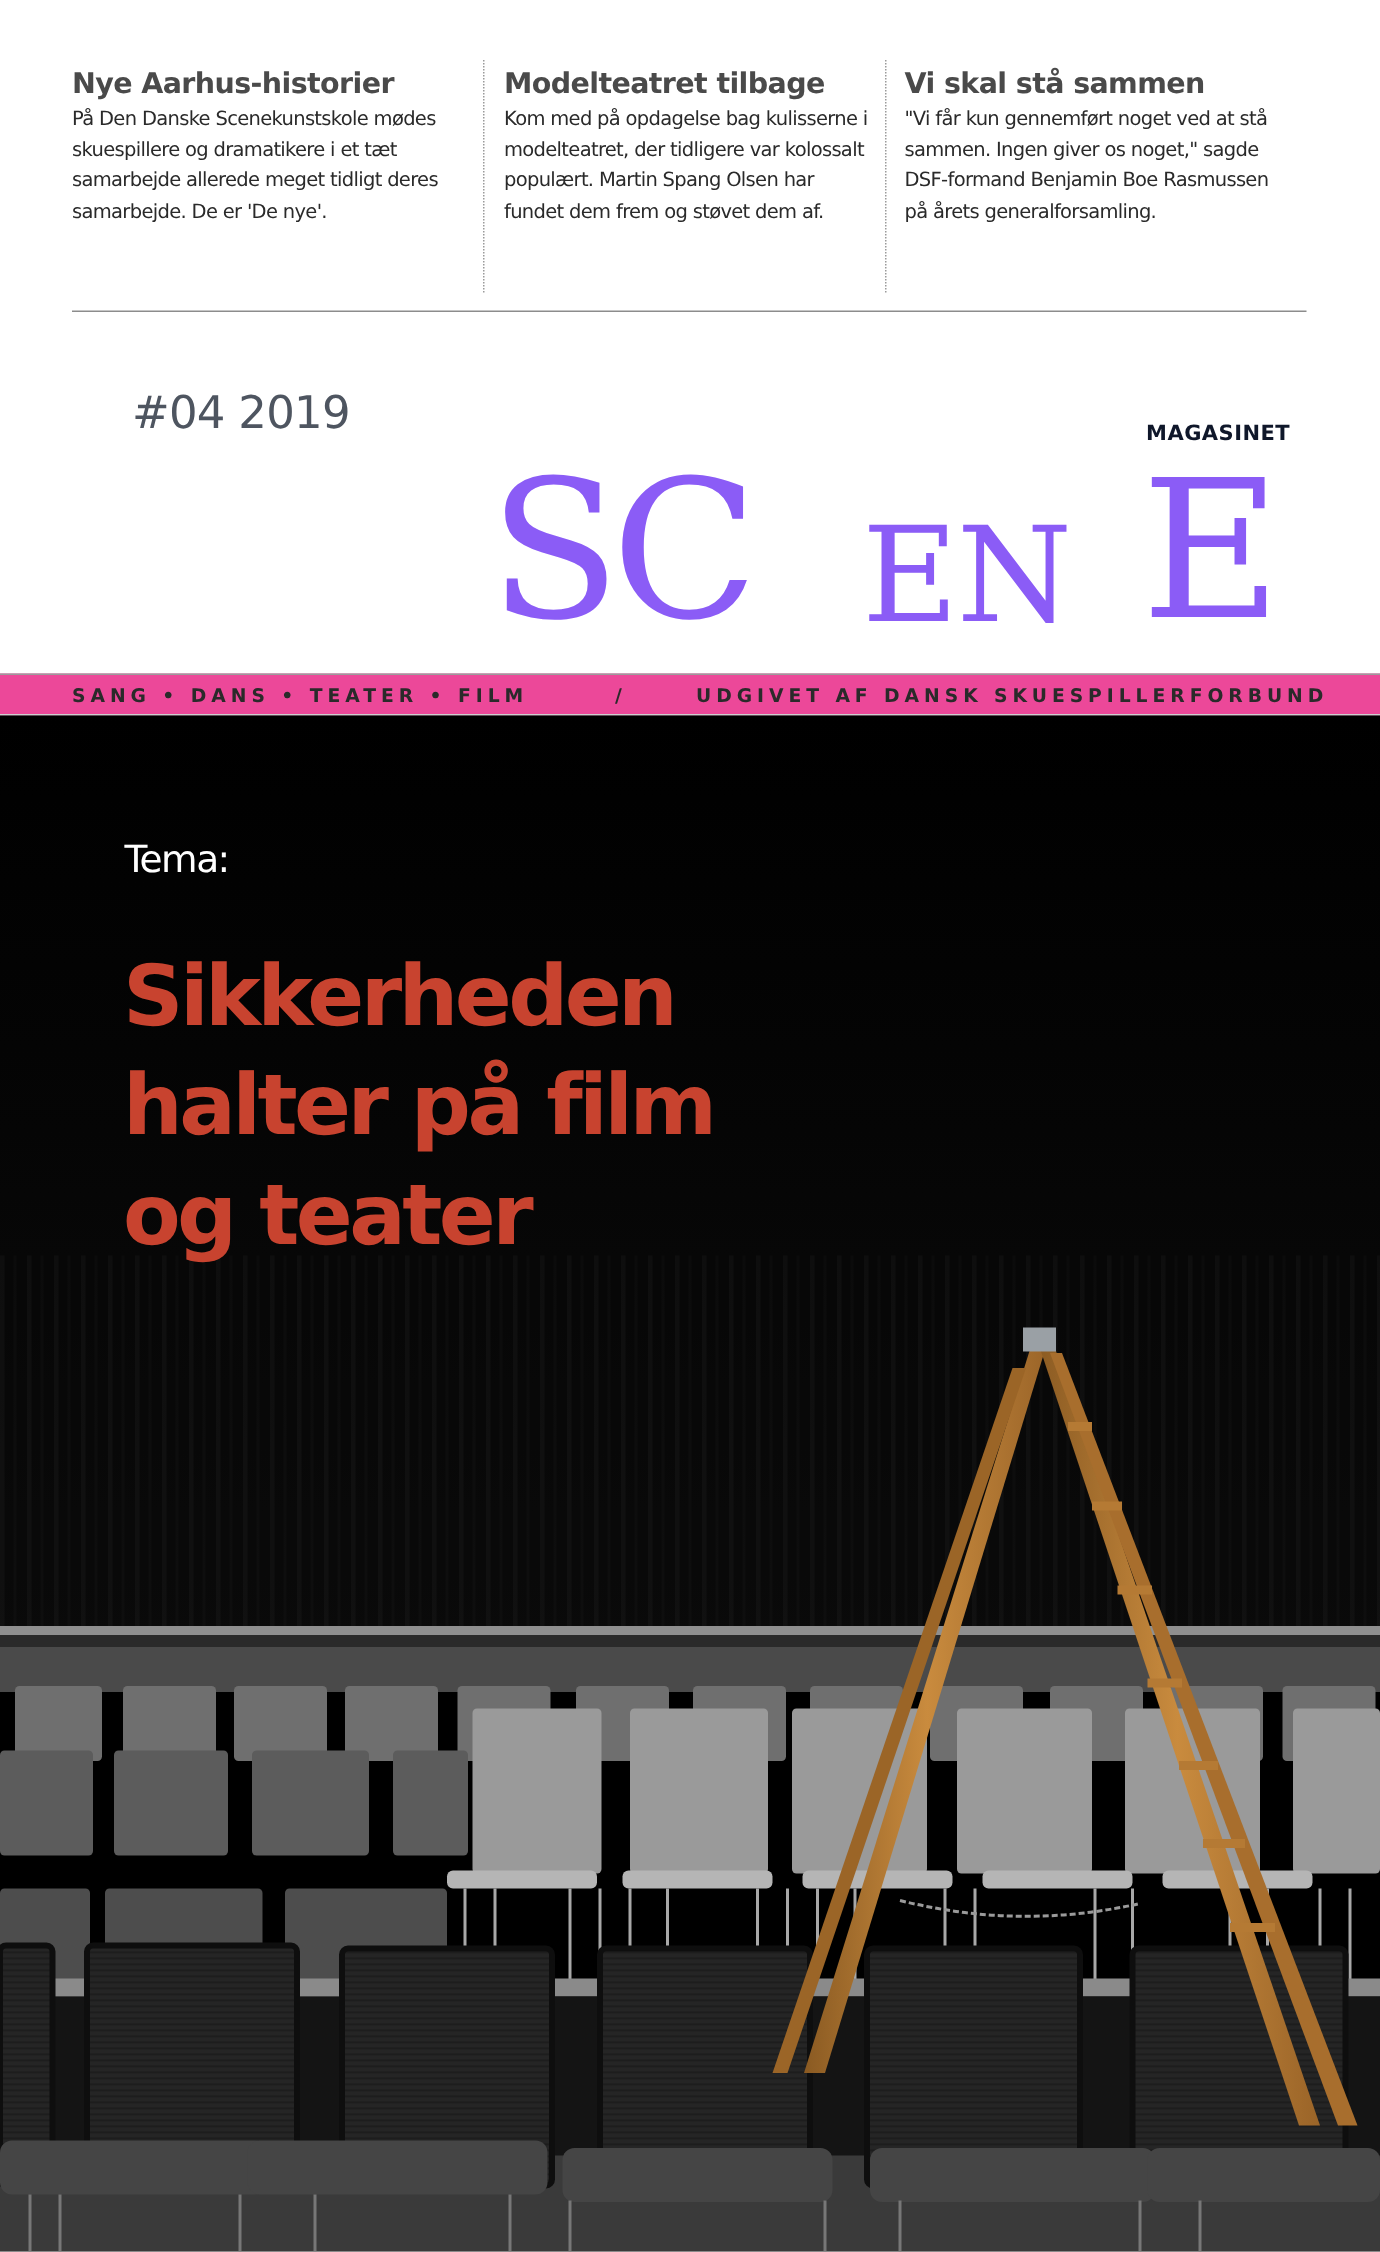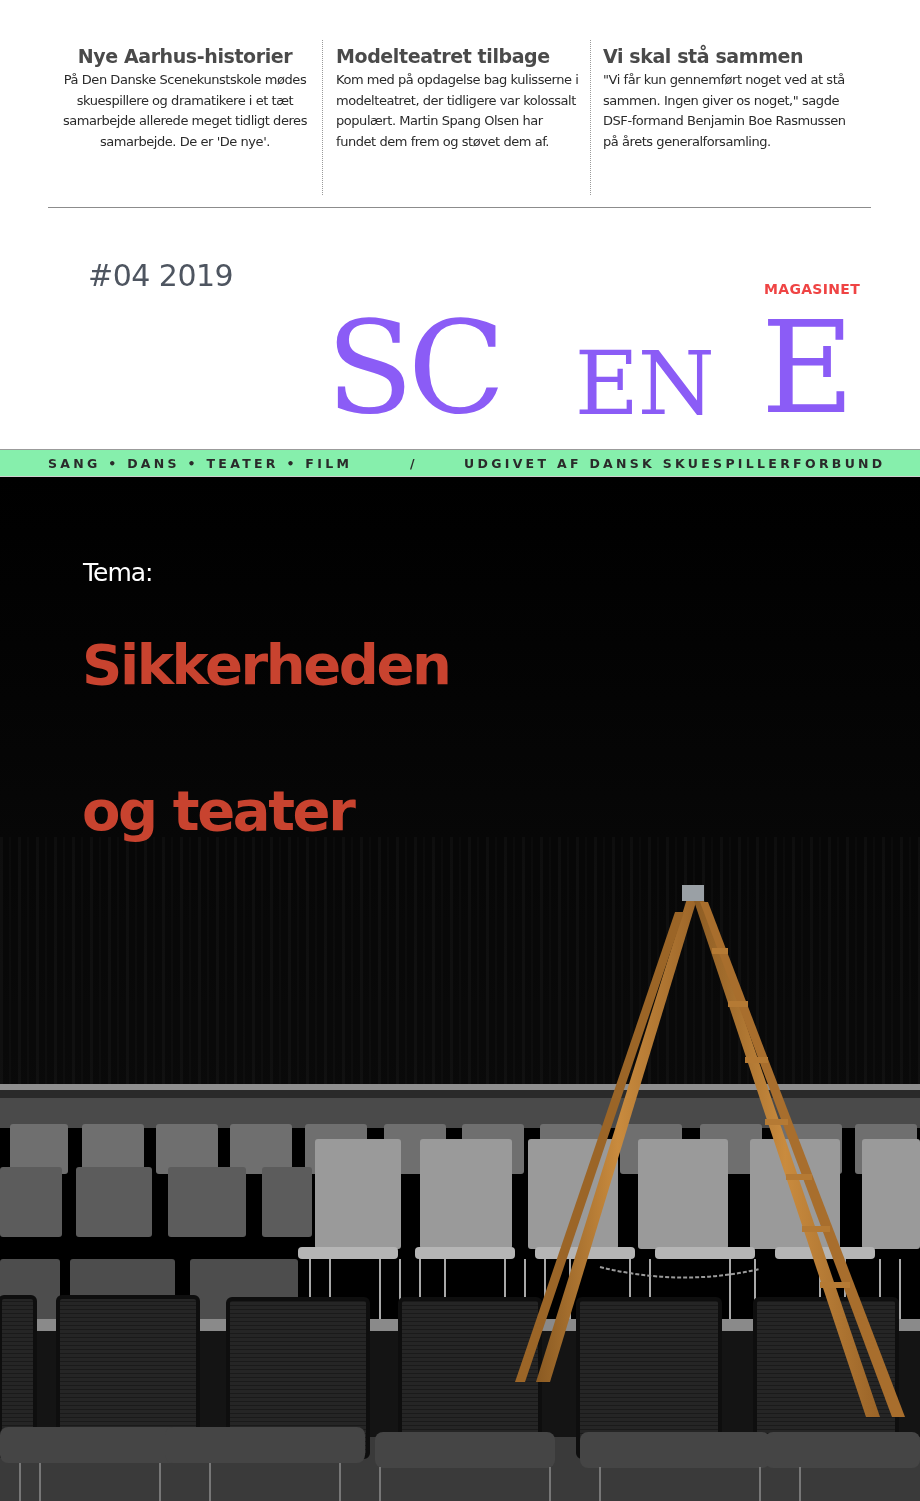--- a/index.html
+++ b/index.html
@@ -5,21 +5,21 @@
   * { box-sizing: border-box; margin: 0; padding: 0; }
   html, body { width: 920px; height: 1501px; overflow: hidden; background: #ffffff; }
   body { font-family: "DejaVu Sans", sans-serif; position: relative; }
 
   
   .teasers {
     position: absolute; left: 48px; top: 40px; width: 823px; height: 155px;
     display: flex;
   }
   .teaser { position: relative; height: 155px; }
-  .teaser.t1 { width: 274px; text-align: center; }
+  .teaser.t1 { width: 274px; }
   .teaser.t2 { width: 281px; padding-left: 12px; border-left: 1px dotted #9a9a9a; }
   .teaser.t3 { width: 268px; padding-left: 13px; border-left: 1px dotted #9a9a9a; }
   .teaser h2 {
     font-family: "DejaVu Sans", sans-serif; font-weight: bold;
     font-size: 19px; color: #4a4a4a; letter-spacing: -0.4px;
     line-height: 24px; margin-top: 4px; white-space: nowrap;
   }
   .teaser p {
     font-family: "DejaVu Sans", sans-serif; font-size: 13px; color: #2a2a2a;
     line-height: 20.5px; margin-top: 2px; letter-spacing: -0.45px;
@@ -30,35 +30,35 @@
 
   
   .issue {
     position: absolute; left: 48px; top: 258px;
     font-family: "DejaVu Sans", sans-serif; font-weight: normal;
     font-size: 30px; color: #4e5560; letter-spacing: -0.5px; margin-left: 40px;
   }
   .magasinet {
     position: absolute; right: 60px; top: 281px;
     font-family: "DejaVu Sans", sans-serif; font-weight: bold;
-    font-size: 14px; color: #ef4444; letter-spacing: 0.3px;
+    font-size: 14px; color: #0f172a; letter-spacing: 0.3px;
   }
   .logo {
     position: absolute; left: 326px; top: 302px; width: 548px; height: 130px;
     font-family: "DejaVu Serif", serif; color: #8b5cf6; line-height: 1;
     white-space: nowrap; display: flex; align-items: flex-end; gap: 47px;
   }
   .logo .big { font-size: 128px; letter-spacing: -6px; }
   .logo .small { font-size: 88px; letter-spacing: -1px; margin-bottom: 4px; margin-left: 28px; }
 
   
   .strip {
     position: absolute; left: 0; top: 449px; width: 920px; height: 28px;
     border-top: 1px solid #9b9b9b; border-bottom: 1px solid #cfcfcf;
-    background: #86efac;
+    background: #ec4899;
   }
   .strip span {
     position: absolute; top: 6px;
     font-family: "DejaVu Sans", sans-serif; font-weight: bold;
     font-size: 12.5px; color: #2a2a2a; letter-spacing: 3.3px; white-space: nowrap;
   }
 
   
   .photo {
     position: absolute; left: 0; top: 477px; width: 920px; height: 1024px;
@@ -276,15 +276,15 @@
         <line x1="802" y1="752" x2="830" y2="752"></line>
         <line x1="820" y1="808" x2="850" y2="808"></line>
       </g>
     </g>
   </svg>
 </div>
 
 <div class="tema">Tema:</div>
 <h1 class="headline">
   <span>Sikkerheden</span><br>
-  <br>
+  <span>halter på film</span><br>
   <span>og teater</span>
 </h1>
 
 </body></html>

